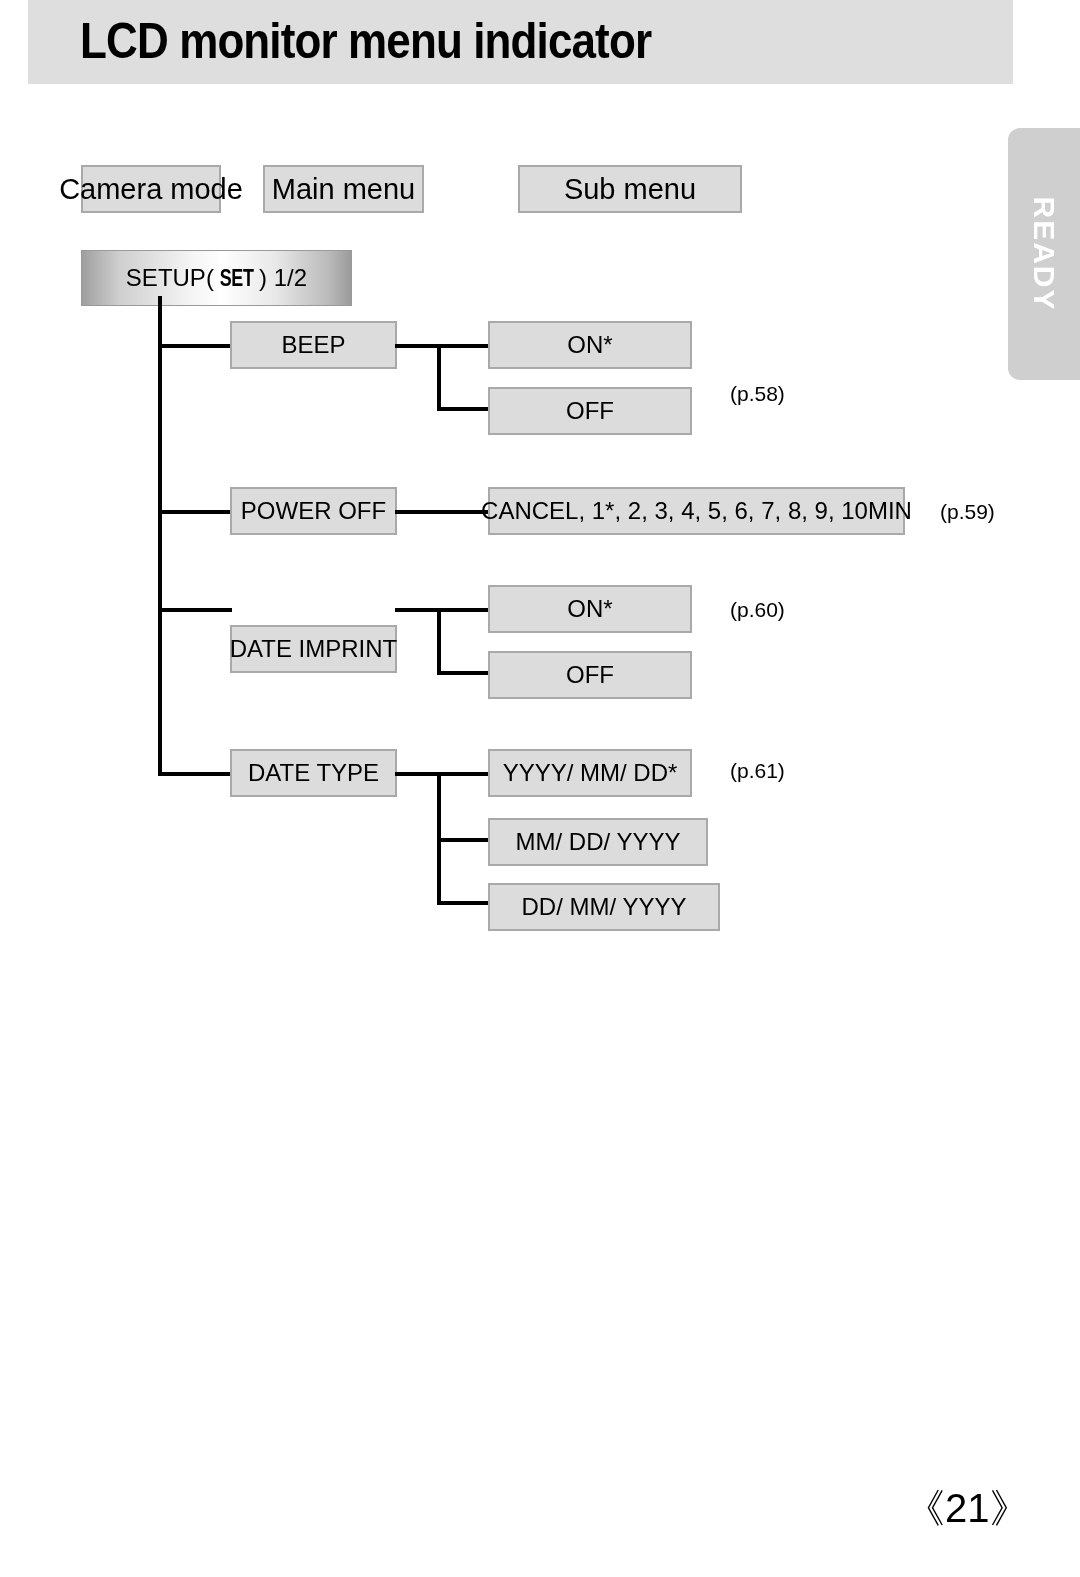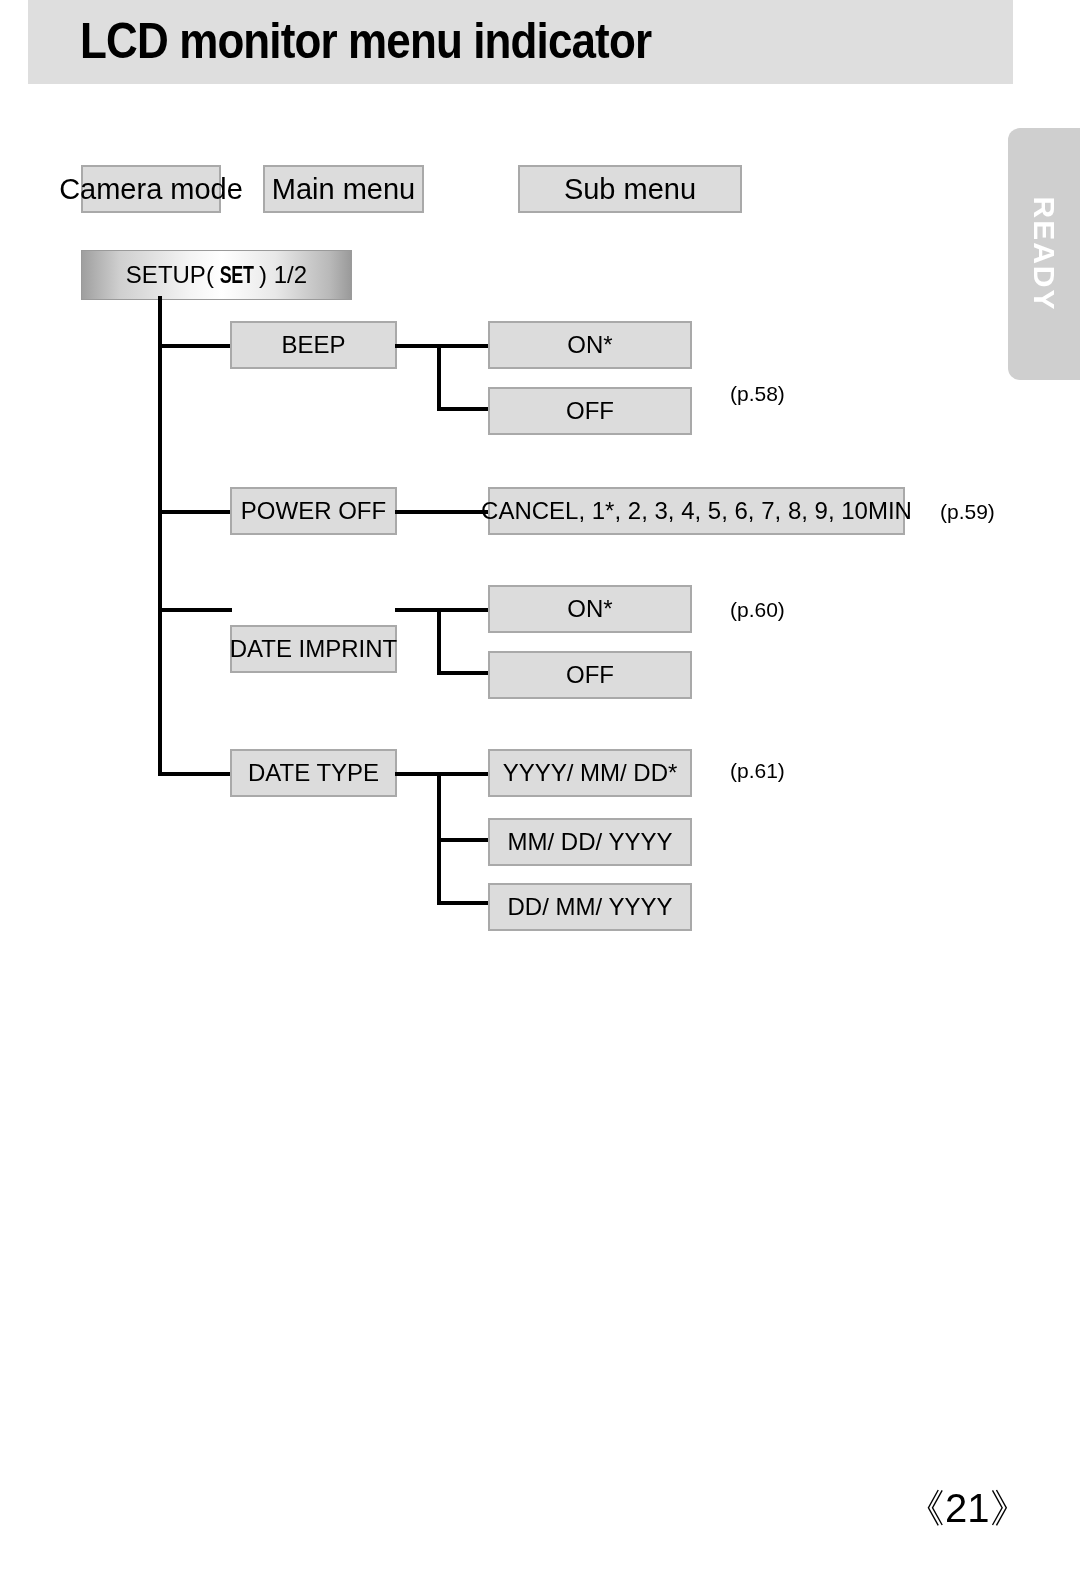--- a/index.html
+++ b/index.html
@@ -79,21 +79,21 @@
   .legend-box { font-size: 29px; }
   .menu-box   { font-size: 24px; text-align: center; }
   .sub-box    { font-size: 24px; }
 
   
   .setup-bar {
     position: absolute;
     left: 81px;
     top: 250px;
     width: 271px;
-    height: 50px;
+    height: 56px;
     border: 1px solid #9a9a9a;
     box-sizing: border-box;
     background: linear-gradient(to right,
         #9f9f9f 0%, #cfcfcf 14%, #f4f4f4 40%,
         #ffffff 52%, #e8e8e8 72%, #b9b9b9 92%, #9a9a9a 100%);
     display: flex;
     align-items: center;
     justify-content: center;
     font-size: 24px;
     color: #000000;
@@ -209,21 +209,21 @@
   <span>DATE TYPE</span>
 </div>
 <div class="line-h" style="left:395px; top:772px; width:95px;"></div>
 <div class="line-v" style="left:437px; top:772px; height:133px;"></div>
 <div class="line-h" style="left:437px; top:838px; width:53px;"></div>
 <div class="line-h" style="left:437px; top:901px; width:53px;"></div>
 
 <div class="dbox sub-box" style="left:488px; top:749px; width:204px; height:48px;">
   <span>YYYY/ MM/ DD*</span>
 </div>
-<div class="dbox sub-box" style="left:488px; top:818px; width:204px; height:48px;">
+<div class="dbox sub-box" style="left:488px; top:818px; width:220px; height:48px;">
   <span>MM/ DD/ YYYY</span>
 </div>
-<div class="dbox sub-box" style="left:488px; top:883px; width:204px; height:48px;">
+<div class="dbox sub-box" style="left:488px; top:883px; width:232px; height:48px;">
   <span>DD/ MM/ YYYY</span>
 </div>
 <div class="pref" style="left:730px; top:759px;">(p.61)</div>
 
 <div class="page-number">《21》</div>
 
 </body></html>

